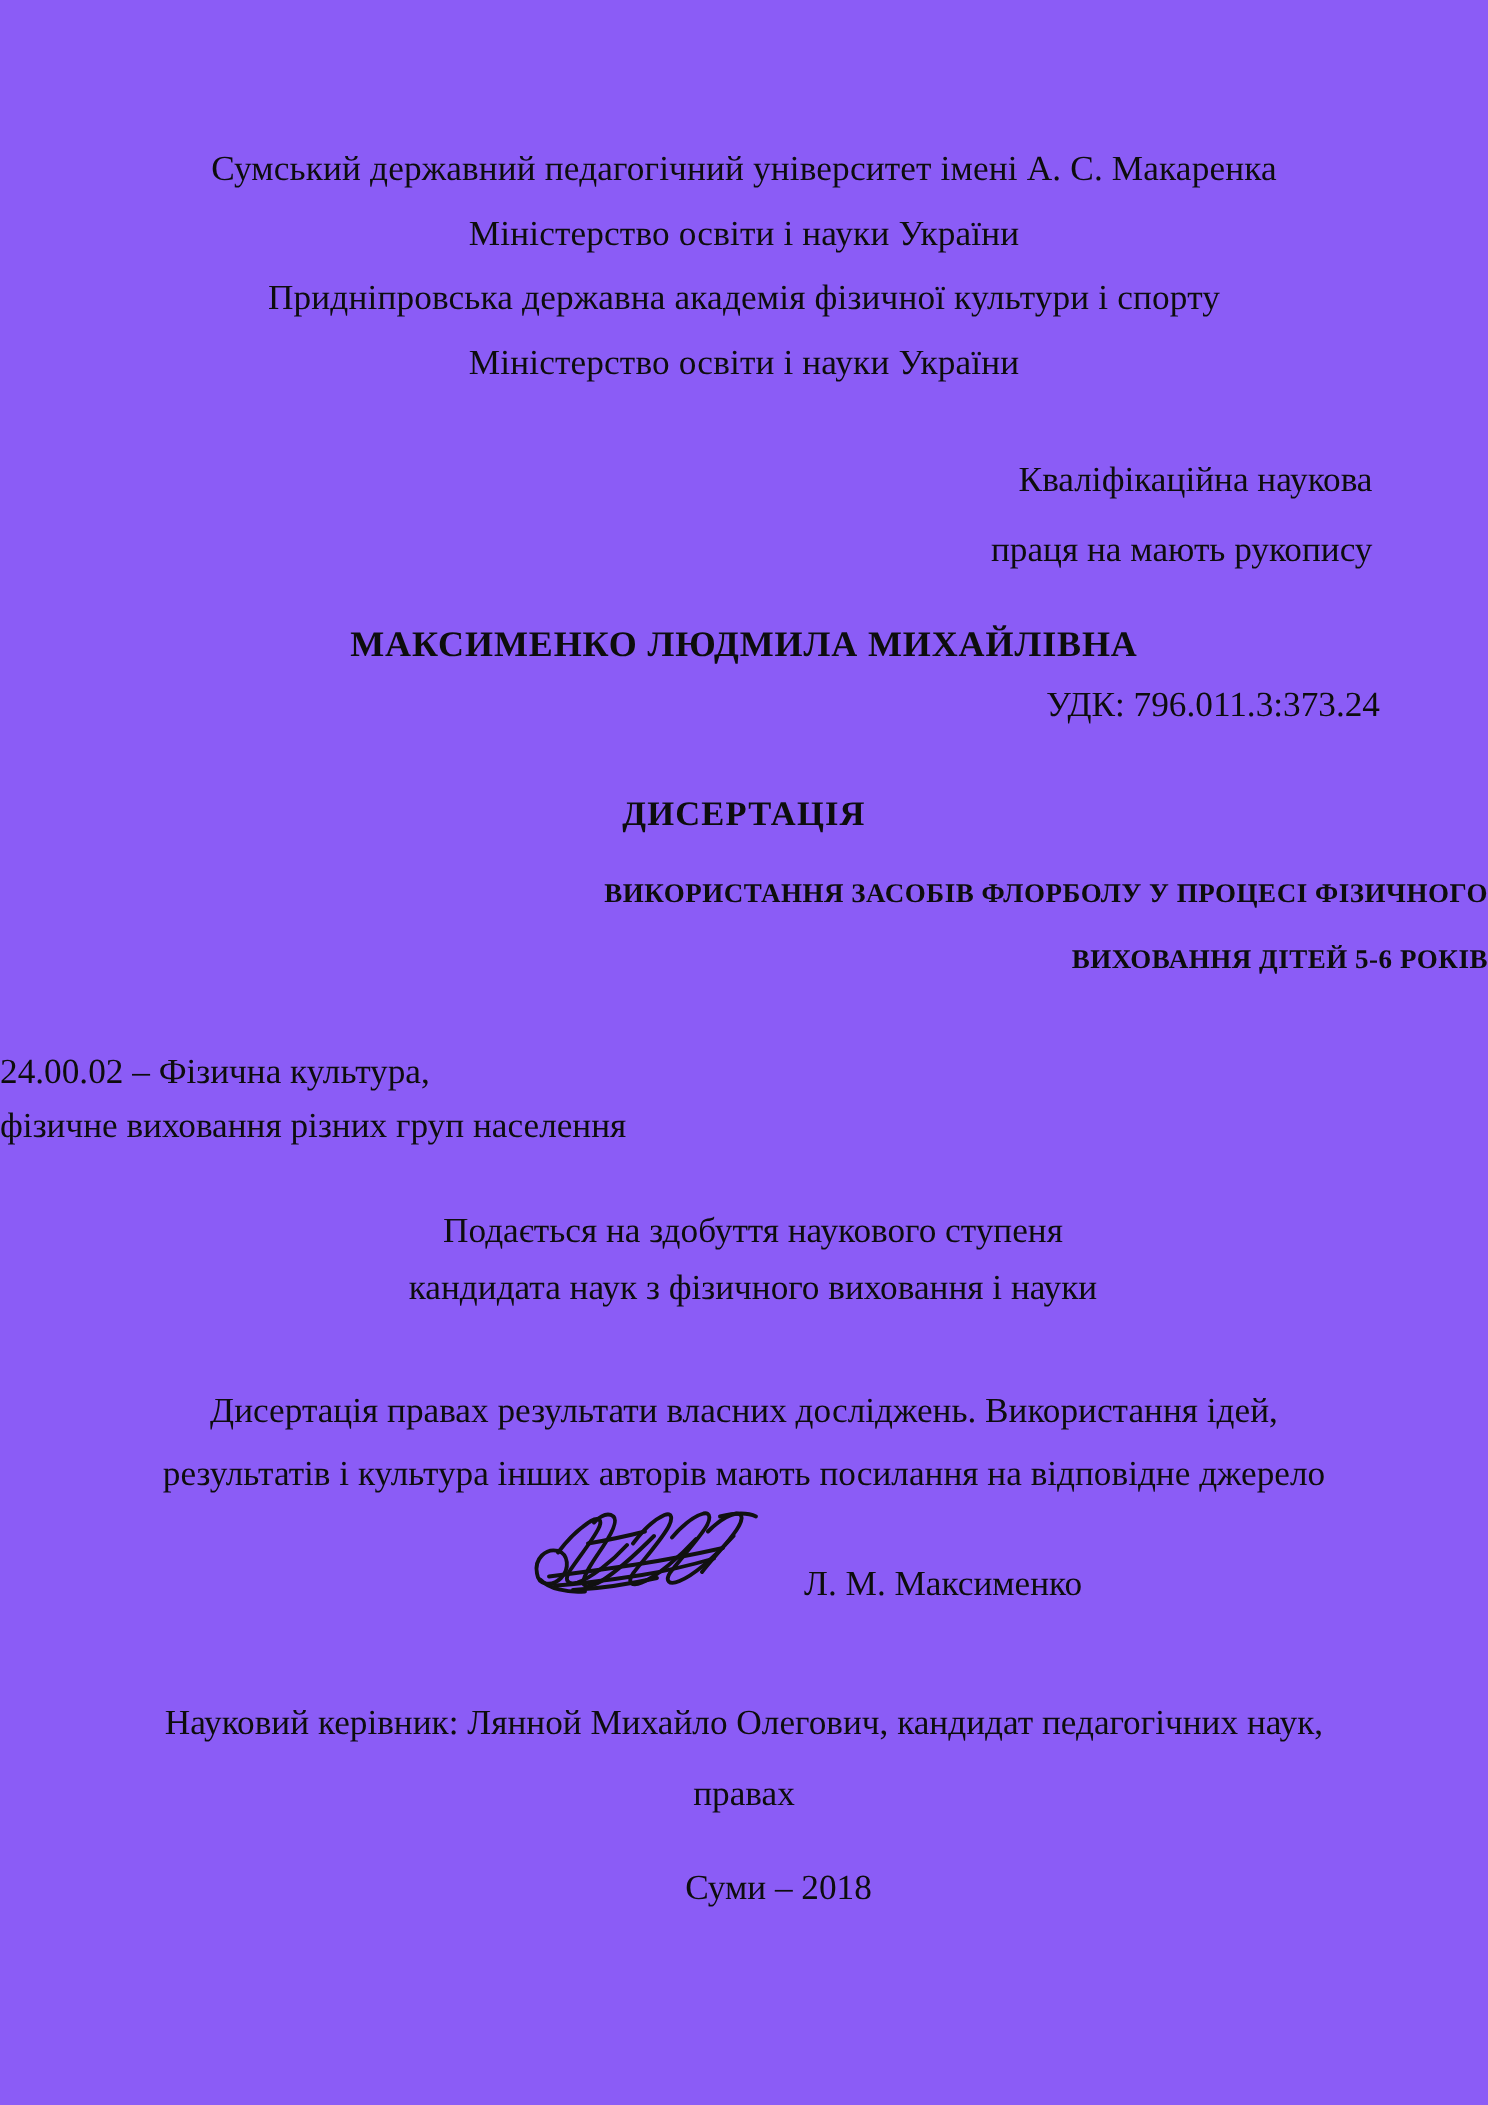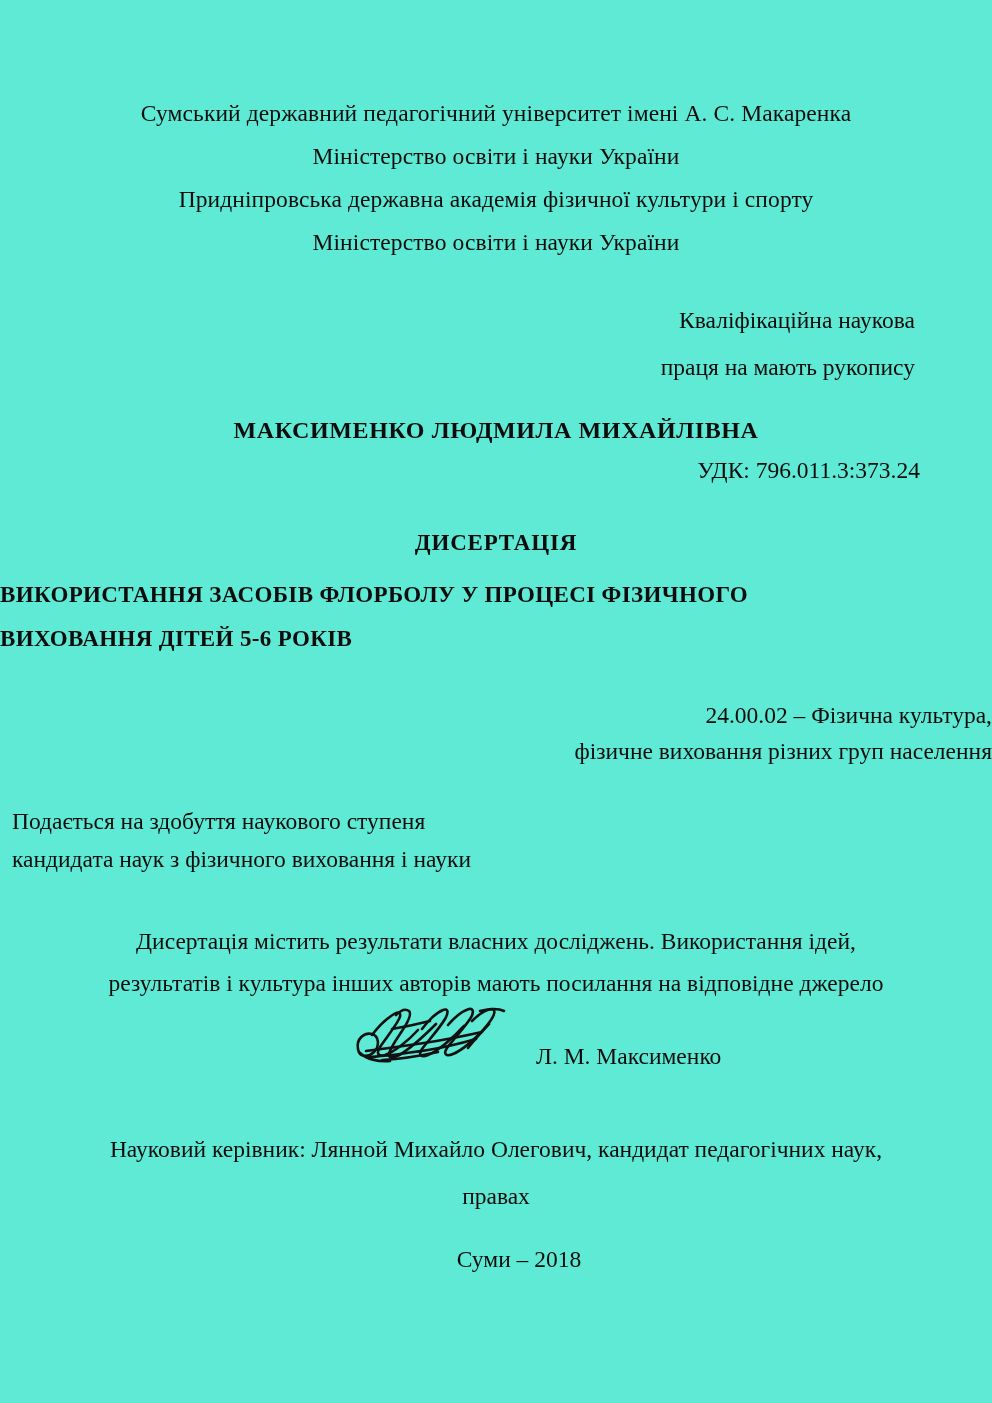--- a/index.html
+++ b/index.html
@@ -14,21 +14,21 @@
     position: relative;
     overflow: hidden;
     font-family: "Liberation Serif", "DejaVu Serif", serif;
     color: #0d0d0d;
     -webkit-font-smoothing: antialiased;
   }
 
   .page {
     position: absolute;
     inset: 0;
-    background: #5eead4;
+    background: #8b5cf6;
     text-decoration: underline;
   }
 
   
   .block {
     position: absolute;
     box-sizing: border-box;
   }
   .line {
     display: block;
@@ -83,42 +83,43 @@
     top: 530px;
     text-align: center;
     font-size: 23px;
     font-weight: bold;
     letter-spacing: 0.8px;
   }
   #doc-title {
     left: 0;
     right: 0;
     top: 573px;
-    text-align: left;
-    font-size: 23px;
+    text-align: right;
+    font-size: 18px;
     font-weight: bold;
     line-height: 44px;
     letter-spacing: 0.35px;
   }
 
   
   #specialty {
     left: 0;
     right: 0;
     top: 697px;
-    text-align: right;
+    text-align: left;
     font-size: 23.5px;
     line-height: 36px;
   }
 
   
   #degree-statement {
     left: 0;
     right: 0;
     top: 802px;
+    text-align: center;
     font-size: 23.5px;
     line-height: 38px;
     margin-left: 12px;
   }
 
   
   #originality-declaration {
     left: 0;
     right: 0;
     top: 920px;
@@ -207,21 +208,21 @@
     <span class="line">24.00.02 – Фізична культура,</span>
     <span class="line">фізичне виховання різних груп населення</span>
   </div>
 
   <div class="block" id="degree-statement">
     <span class="line">Подається на здобуття наукового ступеня</span>
     <span class="line">кандидата наук з фізичного виховання і науки</span>
   </div>
 
   <div class="block" id="originality-declaration">
-    <span class="line">Дисертація містить результати власних досліджень. Використання ідей,</span>
+    <span class="line">Дисертація правах результати власних досліджень. Використання ідей,</span>
     <span class="line">результатів і культура інших авторів мають посилання на відповідне джерело</span>
   </div>
 
   <div class="block" id="signature-row">
     <div id="signature-mark">
       <svg viewBox="0 0 160 70" width="160" height="70" aria-hidden="true">
         <g fill="none" stroke="#111111" stroke-width="2.6" stroke-linecap="round" stroke-linejoin="round">
           <path d="M6 44 C4 34, 12 27, 20 29 C27 31, 28 41, 22 47 C16 53, 7 52, 6 44 Z"></path>
           <path d="M20 30 C26 22, 34 14, 42 9 C47 6, 50 8, 47 14 C43 22, 34 33, 28 42 C24 48, 26 52, 33 50 C42 47, 56 36, 66 25"></path>
           <path d="M44 10 C48 6, 53 3, 57 6 C60 9, 56 17, 50 26 C44 35, 38 43, 37 49 C36 54, 42 53, 49 49 C60 42, 74 29, 84 19"></path>

